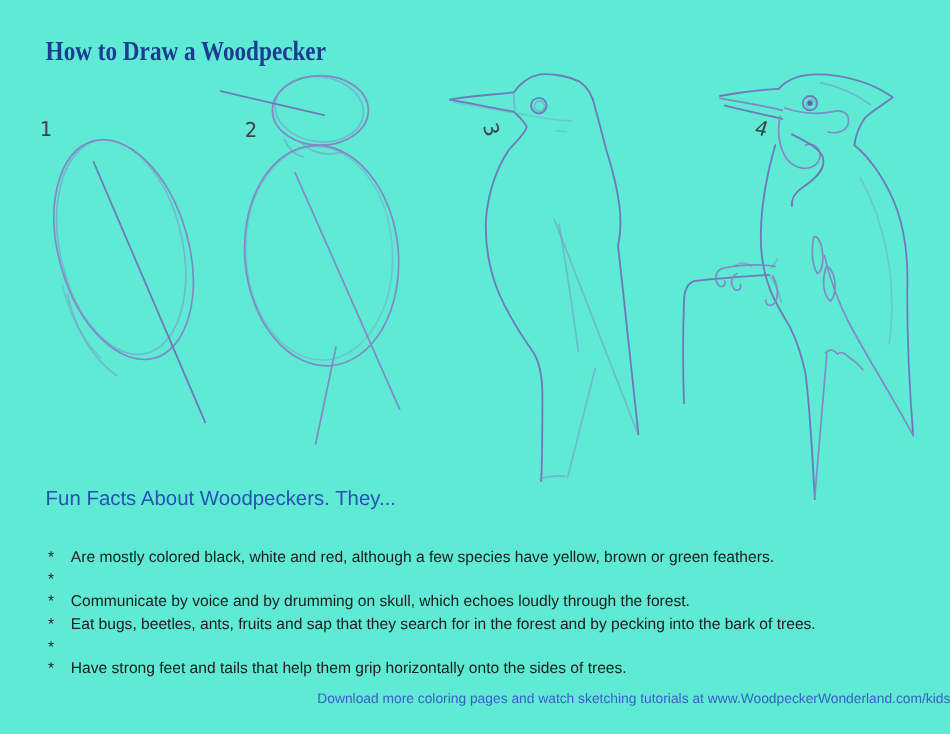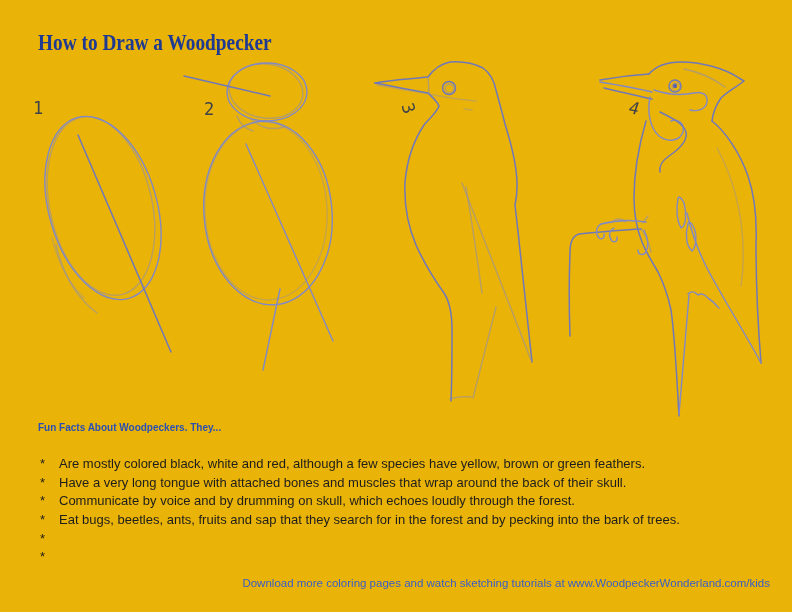--- a/index.html
+++ b/index.html
@@ -1,19 +1,19 @@
 <!DOCTYPE html>
 <html><head>
 <meta charset="utf-8">
 <style>
   html,body{margin:0;padding:0;background:#e8e8e8;}
   .page{
     position:relative;
     width:792px;height:612px;
-    background:#eab308;
+    background:#5eead4;
     overflow:hidden;
     font-family:"Liberation Sans", sans-serif;
   }
   .sketch-canvas{position:absolute;left:0;top:0;}
   .sk path,.sk ellipse,.sk circle,.sk line{
     fill:none;stroke:#8289c6;stroke-width:1.4;
     stroke-linecap:round;stroke-linejoin:round;
   }
   .sk .dk{stroke:#7078ba;stroke-width:1.5;}
   .sk .lt{opacity:.5;}
@@ -25,34 +25,34 @@
     font-weight:bold;font-size:23px;color:#1e3a92;
     transform:scaleX(.84);transform-origin:left top;
     white-space:nowrap;letter-spacing:0;
   }
   .step-label{
     position:absolute;
     font-family:"DejaVu Sans Mono", monospace;
     font-size:17px;color:#3f4249;line-height:17px;
   }
   .facts-heading{
-    position:absolute;left:38px;top:422px;
-    font-size:10px;font-weight:bold;color:#2a50b4;
+    position:absolute;left:38px;top:406px;
+    font-size:17px;font-weight:normal;color:#2a50b4;
     white-space:nowrap;
   }
   .facts{position:absolute;left:40px;top:457px;}
   .fact{
     display:flex;align-items:flex-start;
     margin-bottom:5.6px;
     font-size:13px;line-height:13.1px;color:#1d1d1d;
     white-space:nowrap;
   }
   .fact .bullet{width:19px;flex:0 0 19px;}
   .footer-note{
-    position:absolute;right:22px;top:577px;
+    position:absolute;right:0;top:577px;
     font-size:11.5px;color:#3a5ec6;white-space:nowrap;text-align:right;
   }
 </style>
 </head>
 <body>
 
 <div class="page">
 
   <svg class="sketch-canvas sk" width="792" height="612" viewBox="0 0 792 612">
 
@@ -141,33 +141,33 @@
 
   <div class="facts-heading">Fun Facts About Woodpeckers. They...</div>
 
   <div class="facts">
     <div class="fact">
       <span class="bullet">*</span>
       <span>Are mostly colored black, white and red, although a few species have yellow, brown or green feathers.</span>
     </div>
     <div class="fact">
       <span class="bullet">*</span>
-      <span>Have a very long tongue with attached bones and muscles that wrap around the back of their skull.</span>
     </div>
     <div class="fact">
       <span class="bullet">*</span>
       <span>Communicate by voice and by drumming on skull, which echoes loudly through the forest.</span>
     </div>
     <div class="fact">
       <span class="bullet">*</span>
       <span>Eat bugs, beetles, ants, fruits and sap that they search for in the forest and by pecking into the bark of trees.</span>
     </div>
     <div class="fact">
       <span class="bullet">*</span>
     </div>
     <div class="fact">
       <span class="bullet">*</span>
+      <span>Have strong feet and tails that help them grip horizontally onto the sides of trees.</span>
     </div>
   </div>
 
   <div class="footer-note">Download more coloring pages and watch sketching tutorials at www.WoodpeckerWonderland.com/kids</div>
 
 </div>
 
 </body></html>

